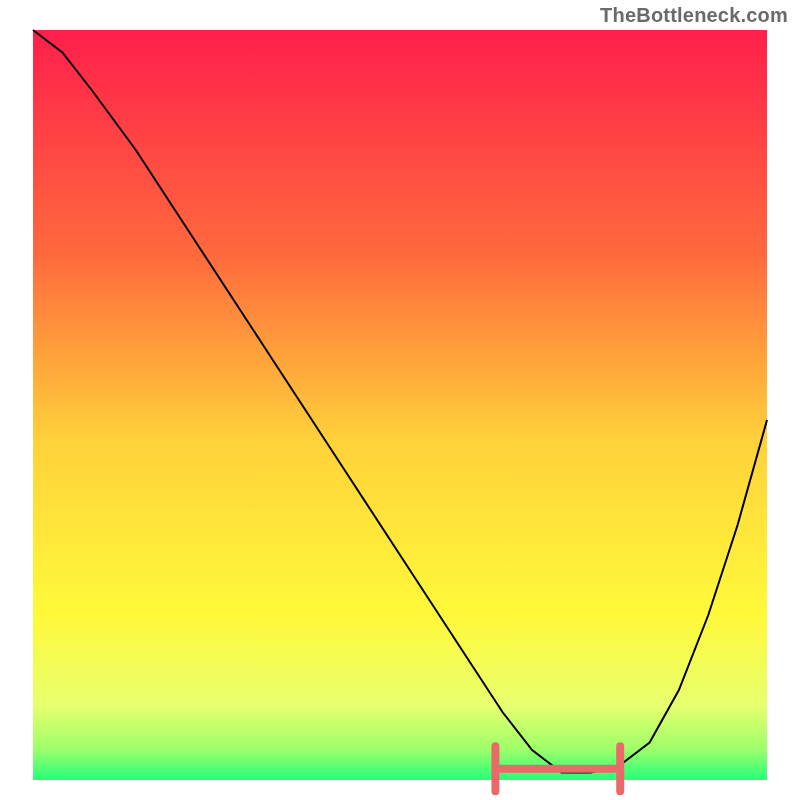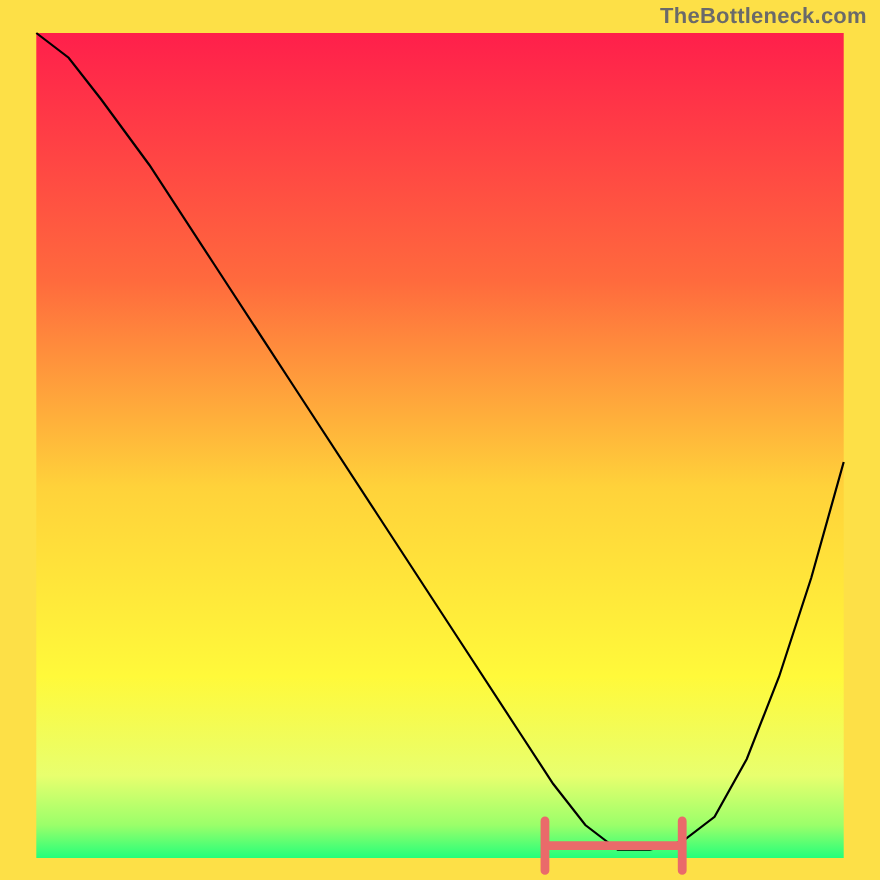--- a/index.html
+++ b/index.html
@@ -8,21 +8,21 @@
     width: 800px;
     height: 800px;
     background: #000;
     font-family: Arial, Helvetica, sans-serif;
     overflow: hidden;
   }
   .frame {
     position: relative;
     width: 800px;
     height: 800px;
-    background: #fde047;
+    background: #ffffff;
     text-align: center;
   }
   .watermark {
     position: absolute;
     top: 4px;
     right: 12px;
     color: #6a6a6a;
     font-size: 20px;
     font-weight: 600;
     letter-spacing: 0.2px;

